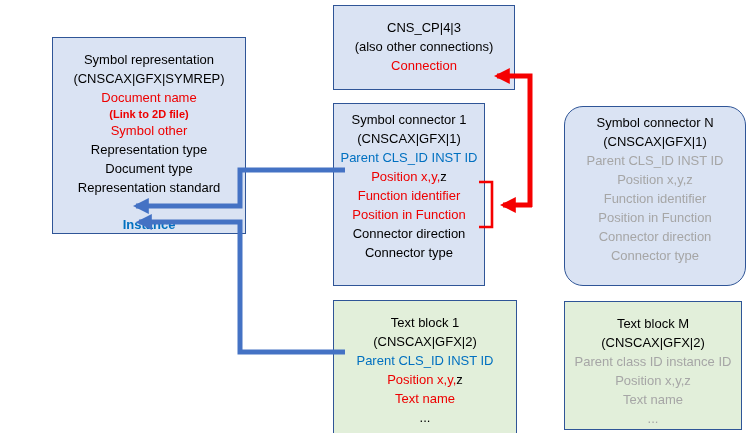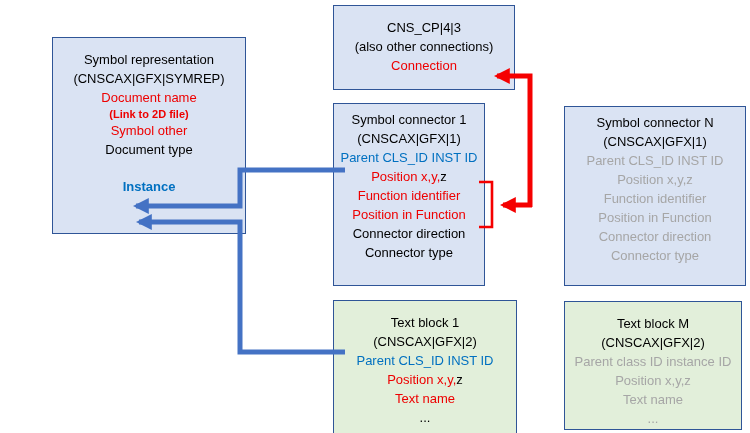--- a/index.html
+++ b/index.html
@@ -33,38 +33,40 @@
     <div class="ln">(also other connections)</div>
     <div class="ln red">Connection</div>
   </div>
 
   <div class="box" style="left:8px;top:37px;width:194px;height:197px;margin-left:44px;">
     <div class="ln">Symbol representation</div>
     <div class="ln">(CNSCAX|GFX|SYMREP)</div>
     <div class="ln red">Document name</div>
     <div class="ln small red">(Link to 2D file)</div>
     <div class="ln red">Symbol other</div>
+    <div class="ln">Representation type</div>
     <div class="ln">Document type</div>
+    <div class="ln">Representation standard</div>
     <div class="spacer"></div>
     <div class="ln blue bold">Instance</div>
   </div>
 
 
   <div class="box" style="left:333px;top:103px;width:152px;height:183px;padding-top:6px;">
     <div class="ln">Symbol connector 1</div>
     <div class="ln">(CNSCAX|GFX|1)</div>
     <div class="ln blue">Parent CLS_ID INST ID</div>
     <div class="ln"><span class="red">Position x,y,</span><span>z</span></div>
     <div class="ln red">Function identifier</div>
     <div class="ln red">Position in Function</div>
     <div class="ln">Connector direction</div>
     <div class="ln">Connector type</div>
   </div>
 
-  <div class="box" style="left:564px;top:106px;width:182px;height:180px;padding-top:6px;">
+  <div class="box" style="left:564px;top:106px;width:182px;height:180px;padding-top:6px;border-radius:19px;">
     <div class="ln">Symbol connector N</div>
     <div class="ln">(CNSCAX|GFX|1)</div>
     <div class="ln gray">Parent CLS_ID INST ID</div>
     <div class="ln gray">Position x,y,z</div>
     <div class="ln gray">Function identifier</div>
     <div class="ln gray">Position in Function</div>
     <div class="ln gray">Connector direction</div>
     <div class="ln gray">Connector type</div>
   </div>
 

